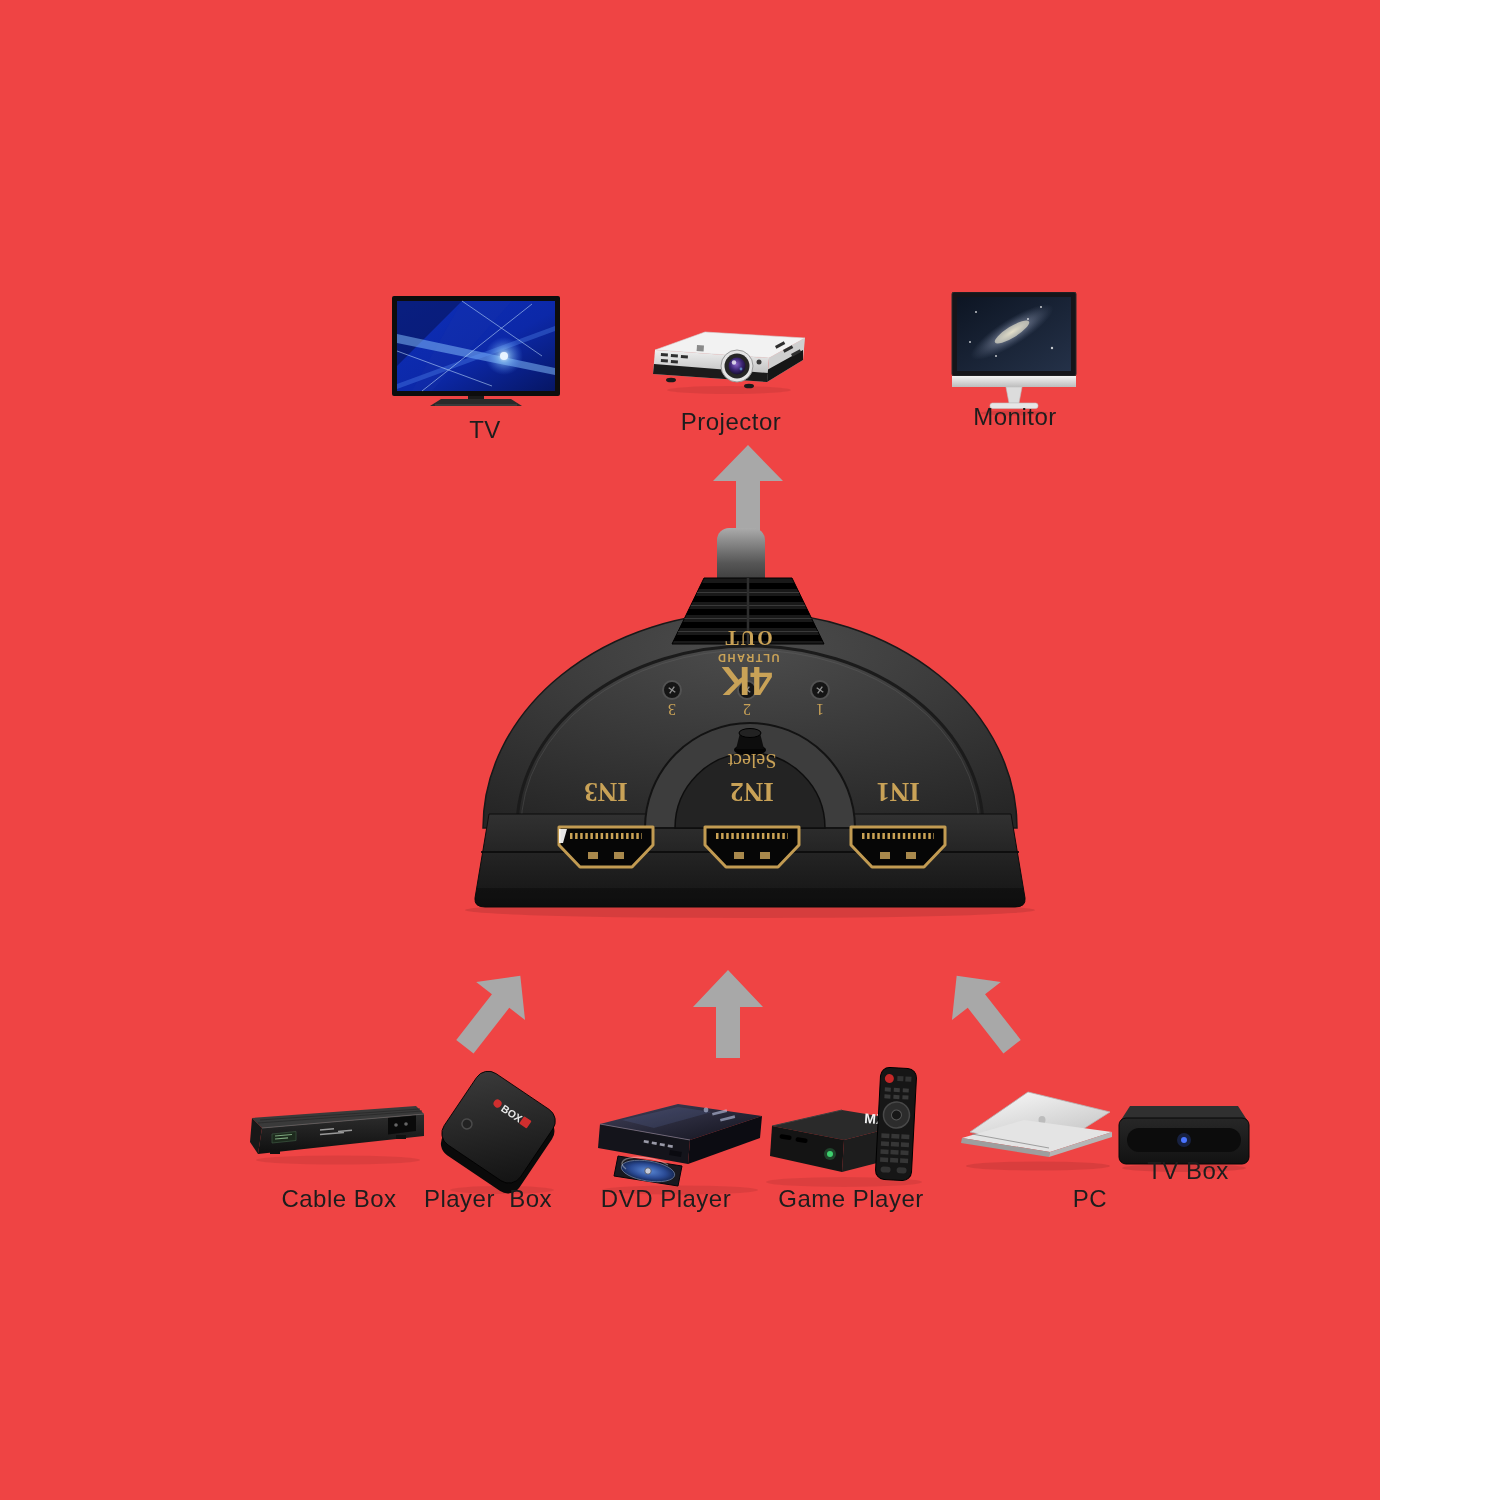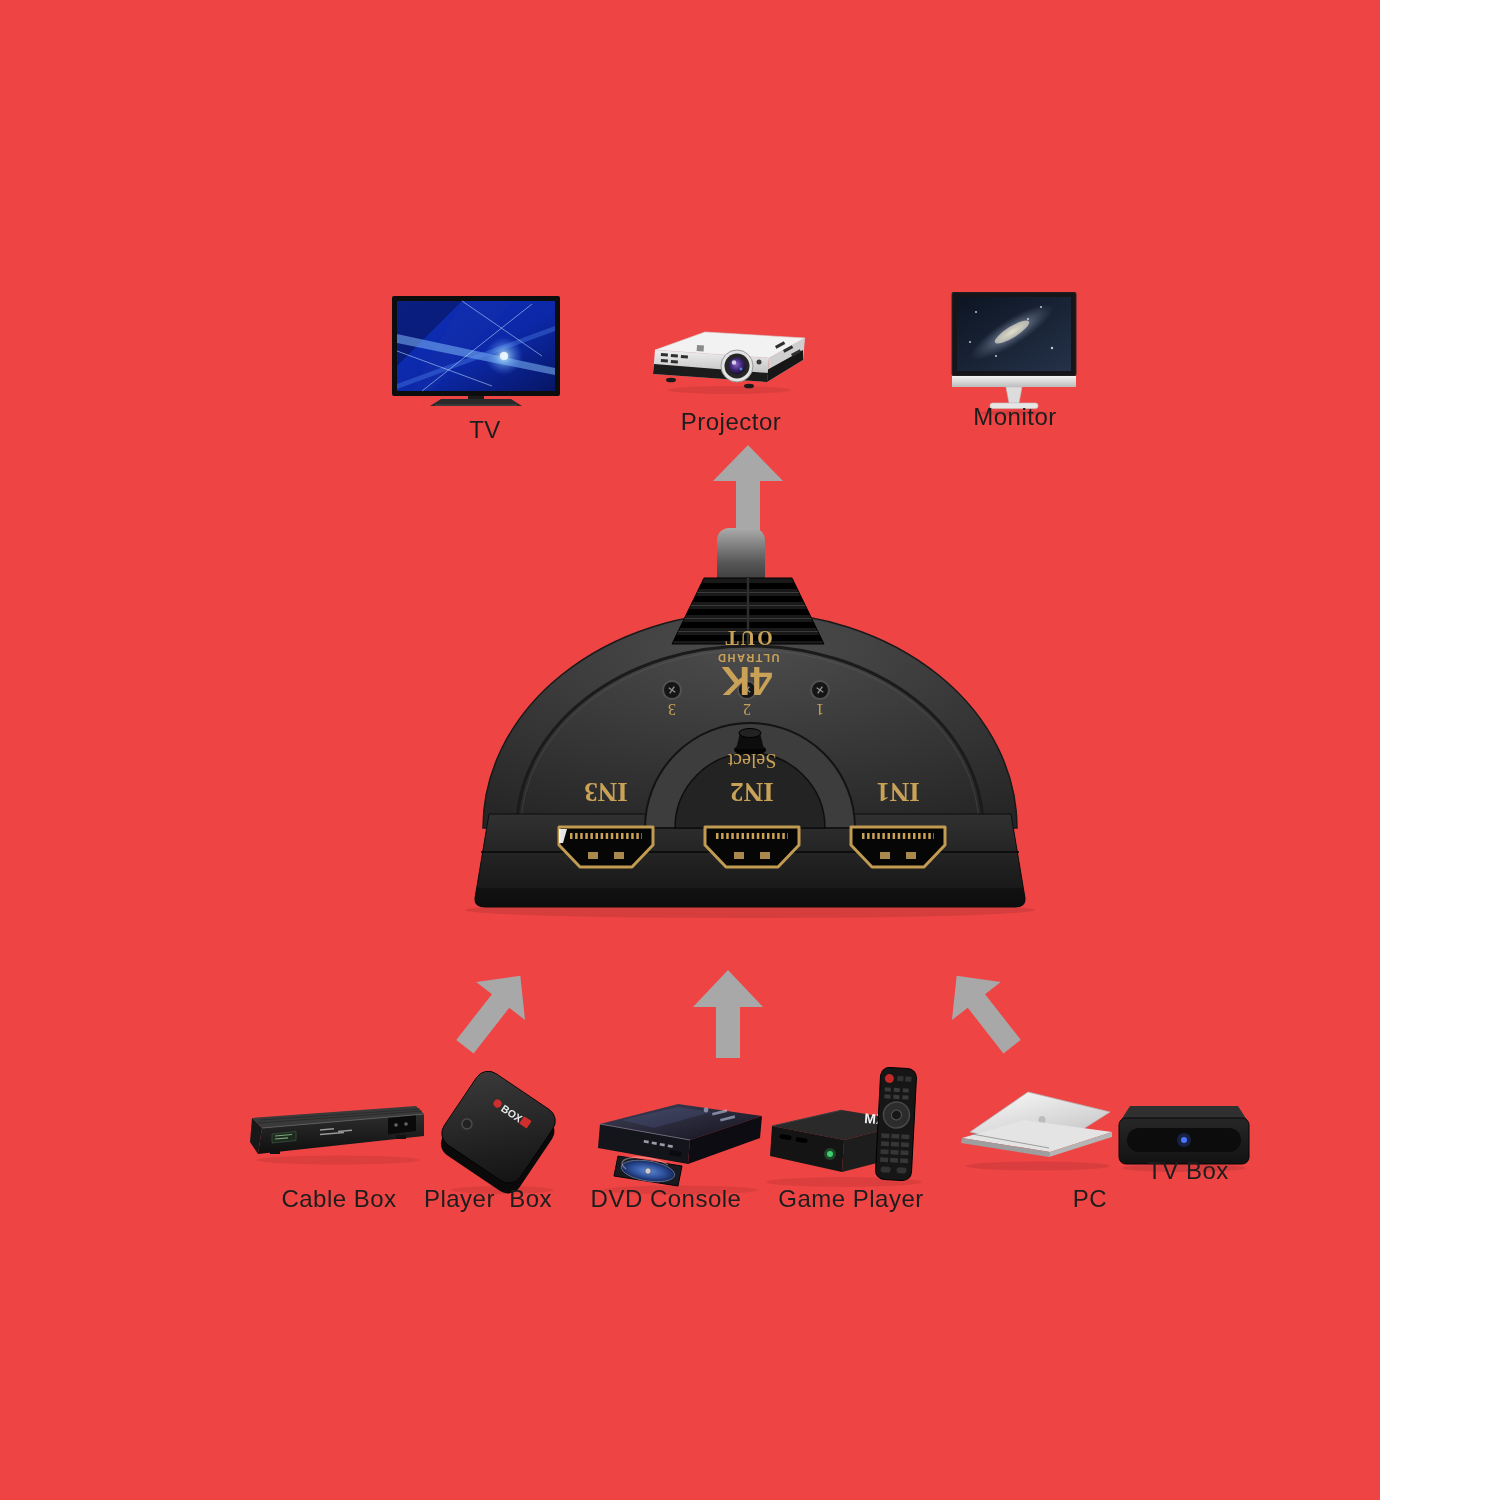--- a/index.html
+++ b/index.html
@@ -351,21 +351,21 @@
       <rect x="80" y="46.5" width="5" height="2.6" transform="rotate(10 80 46.5)"></rect>
     </g>
     <rect x="82" y="52" width="12" height="5" fill="#0a0a10" transform="rotate(10 82 52)"></rect>
     <g>
       <path d="M30 58 L94 68 L90 88 L26 78 Z" fill="#191920" stroke="#05050a" stroke-width="1"></path>
       <ellipse cx="60" cy="73" rx="27" ry="10" fill="url(#discG)" stroke="#6a7a9a" stroke-width="0.8" transform="rotate(9 60 73)"></ellipse>
       <path d="M38 71 A24 8.5 9 0 1 80 67" fill="none" stroke="rgba(255,255,255,0.35)" stroke-width="1.4"></path>
       <circle cx="60" cy="73" r="3.2" fill="#c8ccd8" stroke="#44485a" stroke-width="0.8"></circle>
     </g>
   </svg>
-  <div class="dev-label" style="left:666px;top:1185px">DVD Console</div>
+  <div class="dev-label" style="left:666px;top:1185px">DVD Player</div>
 
   <svg class="abs" style="left:764px;top:1064px" width="170" height="134" viewBox="0 0 170 134">
     <ellipse cx="80" cy="118" rx="78" ry="5" fill="rgba(0,0,0,0.08)"></ellipse>
     <g>
       <path d="M8 62 L78 46 L150 58 L80 76 Z" fill="#2a2a2a"></path>
       <line x1="8" y1="62" x2="78" y2="46" stroke="#3f3f3f" stroke-width="1"></line>
       <text x="100" y="59" font-size="14" font-weight="bold" style="fill:#f2f2f2" transform="rotate(4 100 59)" class="gold-sans">MX</text>
       <rect x="122" y="52" width="11" height="7" fill="#c62828" transform="rotate(4 122 52)"></rect>
       <path d="M8 62 L80 76 L78 108 L6 92 Z" fill="#141414"></path>
       <path d="M80 76 L150 58 L148 90 L78 108 Z" fill="#1d1d1d"></path>

